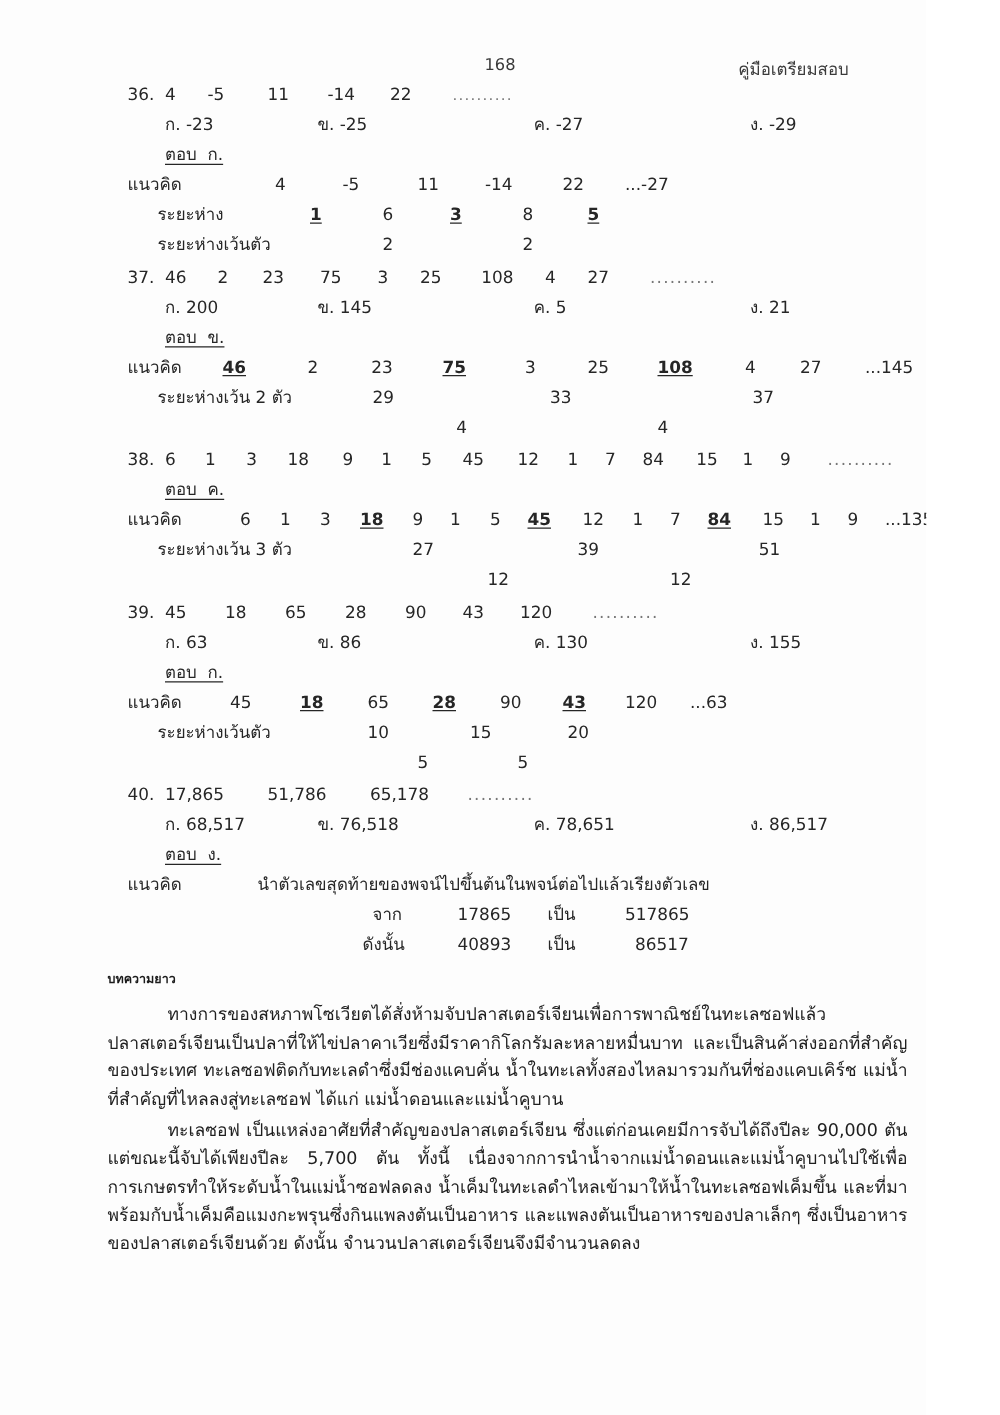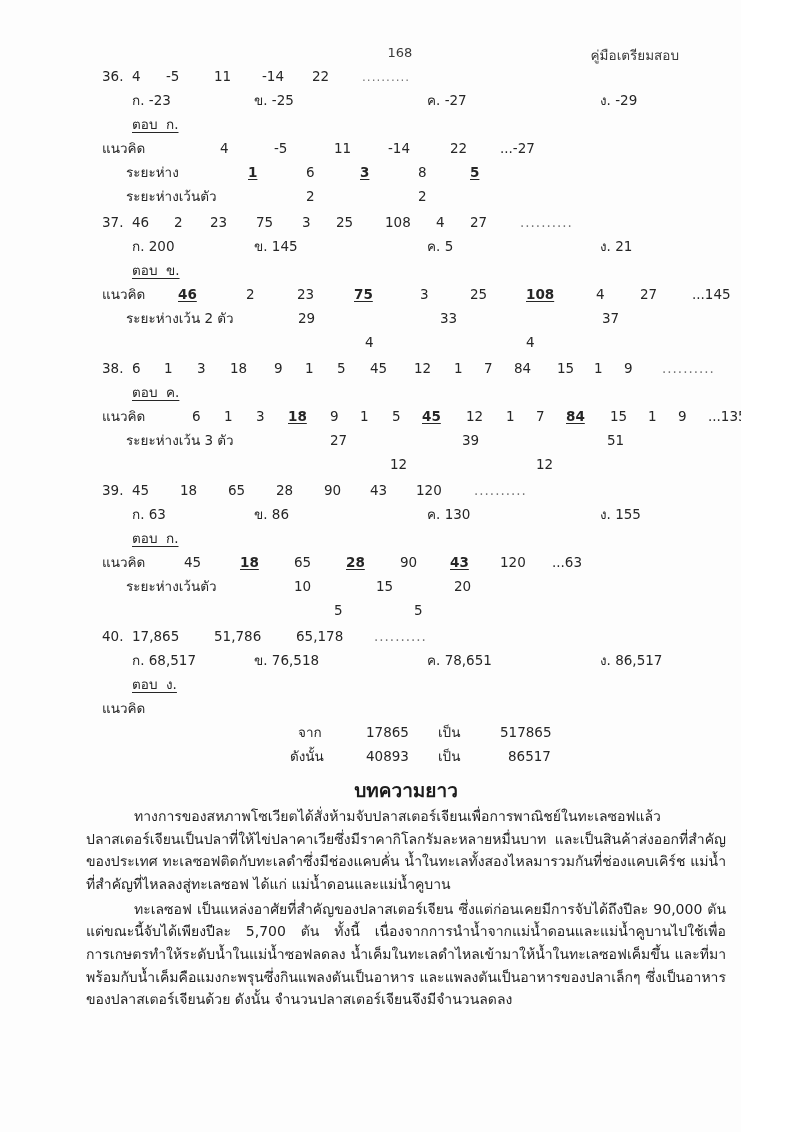--- a/index.html
+++ b/index.html
@@ -110,24 +110,23 @@
   }
 
   
   .article {
     position: absolute;
     left: 86px;
     top: 775px;
     width: 640px;
   }
   .article-title {
-    text-align: center;
     font-weight: bold;
-    font-size: 19px;
-    margin-bottom: 0;
+    font-size: 10px;
+    margin-bottom: 11px;
   }
   .para {
     font-size: 14px;
     line-height: 1.62;
     text-align: justify;
     text-indent: 48px;
     margin: 0 0 2px 0;
     color: #1f1f1f;
   }
 </style>
@@ -342,20 +341,21 @@
         <span class="ch ch-a"><span>ก.</span> <span>68,517</span></span>
         <span class="ch ch-b"><span>ข.</span> <span>76,518</span></span>
         <span class="ch ch-c"><span>ค.</span> <span>78,651</span></span>
         <span class="ch ch-d"><span>ง.</span> <span>86,517</span></span>
       </div>
       <div class="row answer">
         <span class="ans-text">ตอบ  ง.</span>
       </div>
       <div class="row idea work">
         <span class="tok" style="left:0">แนวคิด</span>
+        <span class="tok" style="left:104px">นำตัวเลขสุดท้ายของพจน์ไปขึ้นต้นในพจน์ต่อไปแล้วเรียงตัวเลข</span>
       </div>
       <div class="row idea work">
         <span class="tok" style="left:196px">จาก</span>
         <span class="tok" style="left:264px">17865</span>
         <span class="tok" style="left:336px">เป็น</span>
         <span class="tok" style="left:398px">517865</span>
       </div>
       <div class="row idea work">
         <span class="tok" style="left:188px">ดังนั้น</span>
         <span class="tok" style="left:264px">40893</span>

